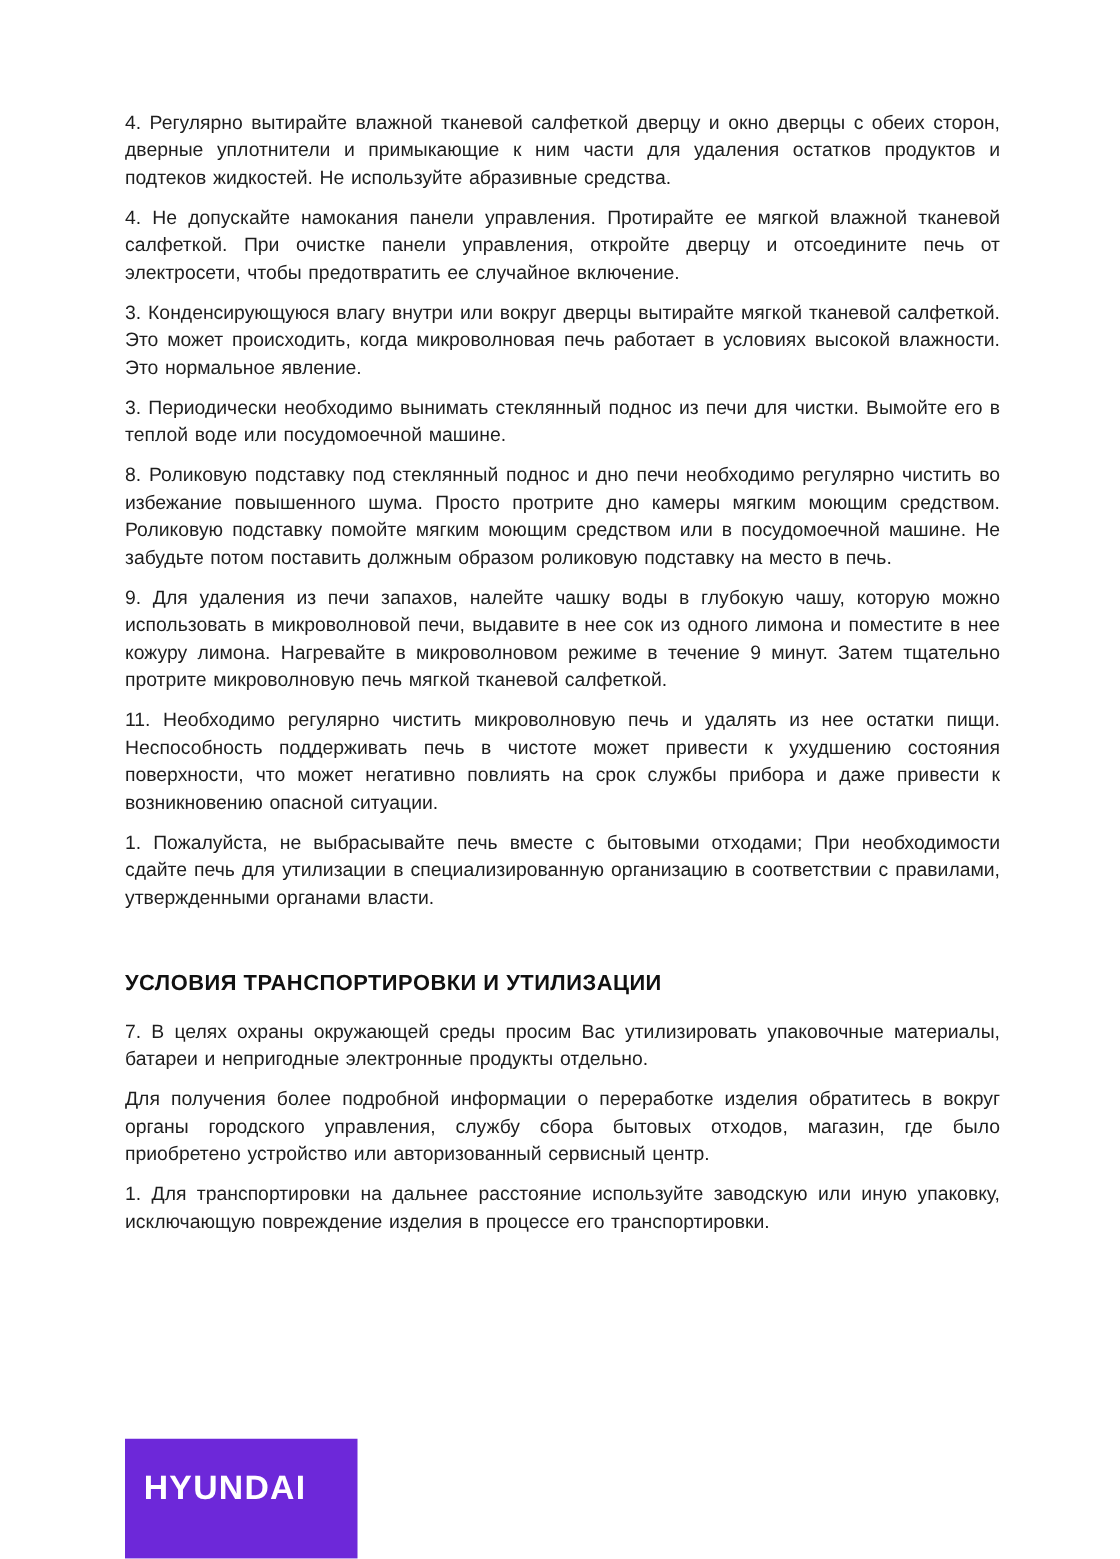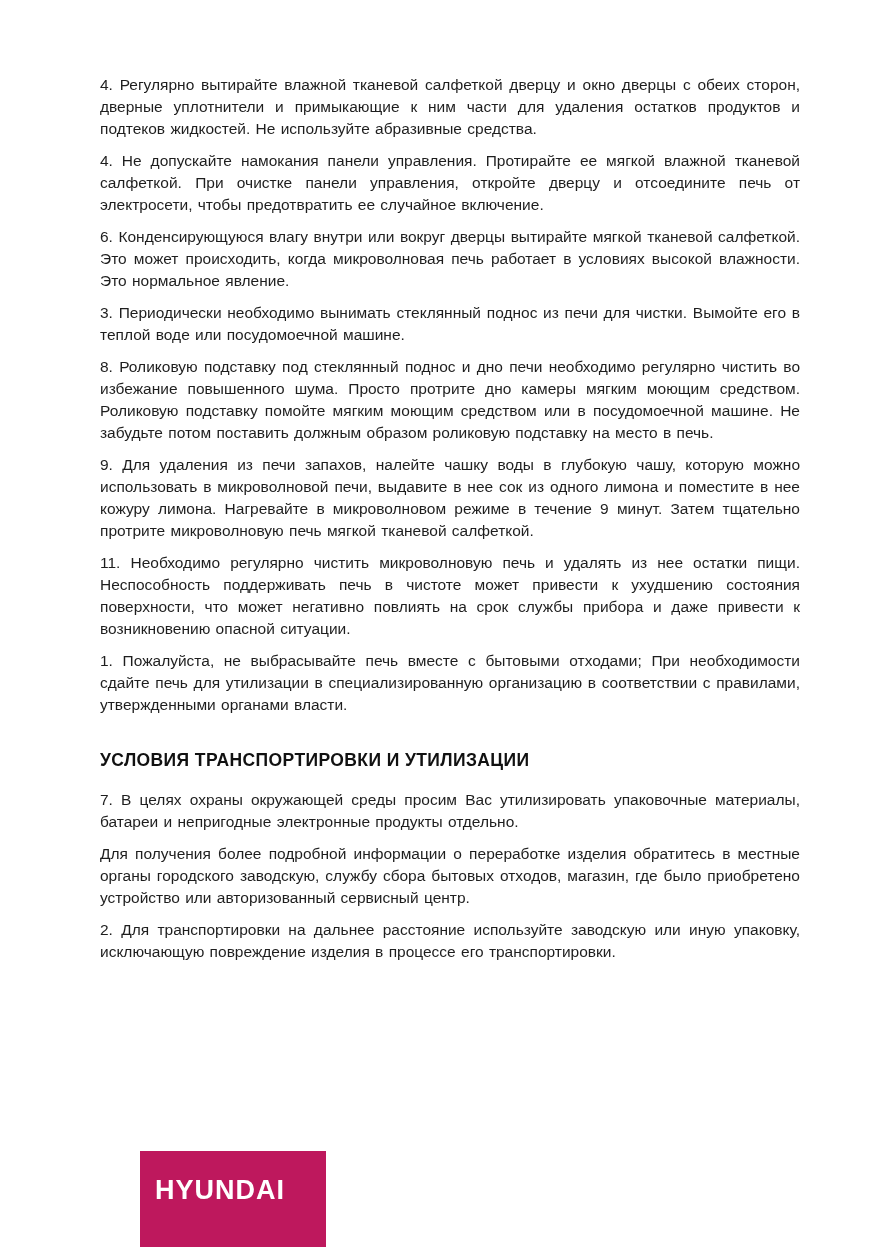--- a/index.html
+++ b/index.html
@@ -12,34 +12,34 @@
     width: 896px;
     height: 1247px;
     background: #ffffff;
     font-family: "Liberation Sans", sans-serif;
     color: #1e1e1e;
     overflow: hidden;
     margin: 0 auto;
   }
   .content {
     position: absolute;
-    top: 74px;
+    top: 88px;
     left: 100px;
     width: 700px;
   }
   .content p {
     margin: 0 0 10px 0;
     font-size: 15.5px;
     line-height: 22px;
     text-align: justify;
     color: #1e1e1e;
     word-spacing: 1px;
   }
   .section-heading {
-    margin: 34px 0 18px 0;
+    margin: 46px 0 18px 0;
     font-size: 17.5px;
     font-weight: bold;
     letter-spacing: 0.4px;
     color: #111111;
     text-align: left;
   }
   .logo-box {
     position: absolute;
     left: 100px;
     bottom: 0;
@@ -56,30 +56,30 @@
     font-family: "Liberation Sans", sans-serif;
   }
 </style>
 </head>
 <body>
 
 <div class="page">
   <div class="content">
     <p>4. Регулярно вытирайте влажной тканевой салфеткой дверцу и окно дверцы с обеих сторон, дверные уплотнители и примыкающие к ним части для удаления остатков продуктов и подтеков жидкостей. Не используйте абразивные средства.</p>
     <p>4. Не допускайте намокания панели управления. Протирайте ее мягкой влажной тканевой салфеткой. При очистке панели управления, откройте дверцу и отсоедините печь от электросети, чтобы предотвратить ее случайное включение.</p>
-    <p>6. Конденсирующуюся влагу внутри или вокруг дверцы вытирайте мягкой тканевой салфеткой. Это может происходить, когда микроволновая печь работает в условиях высокой влажности. Это нормальное явление.</p>
+    <p>3. Конденсирующуюся влагу внутри или вокруг дверцы вытирайте мягкой тканевой салфеткой. Это может происходить, когда микроволновая печь работает в условиях высокой влажности. Это нормальное явление.</p>
     <p>3. Периодически необходимо вынимать стеклянный поднос из печи для чистки. Вымойте его в теплой воде или посудомоечной машине.</p>
     <p>8. Роликовую подставку под стеклянный поднос и дно печи необходимо регулярно чистить во избежание повышенного шума. Просто протрите дно камеры мягким моющим средством. Роликовую подставку помойте мягким моющим средством или в посудомоечной машине. Не забудьте потом поставить должным образом роликовую подставку на место в печь.</p>
     <p>9. Для удаления из печи запахов, налейте чашку воды в глубокую чашу, которую можно использовать в микроволновой печи, выдавите в нее сок из одного лимона и поместите в нее кожуру лимона. Нагревайте в микроволновом режиме в течение 9 минут. Затем тщательно протрите микроволновую печь мягкой тканевой салфеткой.</p>
     <p>11. Необходимо регулярно чистить микроволновую печь и удалять из нее остатки пищи. Неспособность поддерживать печь в чистоте может привести к ухудшению состояния поверхности, что может негативно повлиять на срок службы прибора и даже привести к возникновению опасной ситуации.</p>
     <p>1. Пожалуйста, не выбрасывайте печь вместе с бытовыми отходами; При необходимости сдайте печь для утилизации в специализированную организацию в соответствии с правилами, утвержденными органами власти.</p>
 
     <h2 class="section-heading">УСЛОВИЯ ТРАНСПОРТИРОВКИ И УТИЛИЗАЦИИ</h2>
 
     <p>7. В целях охраны окружающей среды просим Вас утилизировать упаковочные материалы, батареи и непригодные электронные продукты отдельно.</p>
-    <p>Для получения более подробной информации о переработке изделия обратитесь в местные органы городского заводскую, службу сбора бытовых отходов, магазин, где было приобретено устройство или авторизованный сервисный центр.</p>
-    <p>2. Для транспортировки на дальнее расстояние используйте заводскую или иную упаковку, исключающую повреждение изделия в процессе его транспортировки.</p>
+    <p>Для получения более подробной информации о переработке изделия обратитесь в вокруг органы городского управления, службу сбора бытовых отходов, магазин, где было приобретено устройство или авторизованный сервисный центр.</p>
+    <p>1. Для транспортировки на дальнее расстояние используйте заводскую или иную упаковку, исключающую повреждение изделия в процессе его транспортировки.</p>
   </div>
 
-  <div class="logo-box" style="background: #be185d; margin-left: 40px;">
+  <div class="logo-box" style="background: #6d28d9;">
     <span class="logo-text" style="color: rgb(255, 255, 255);">HYUNDAI</span>
   </div>
 </div>
 
 </body></html>

